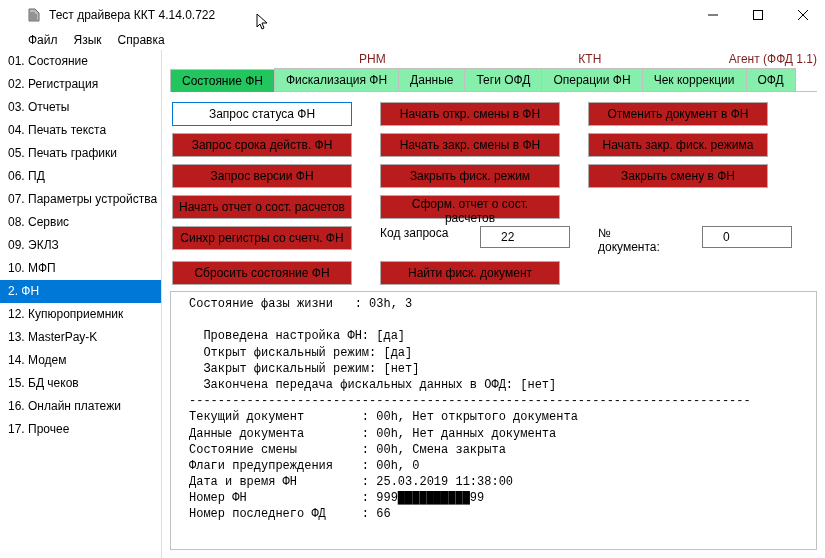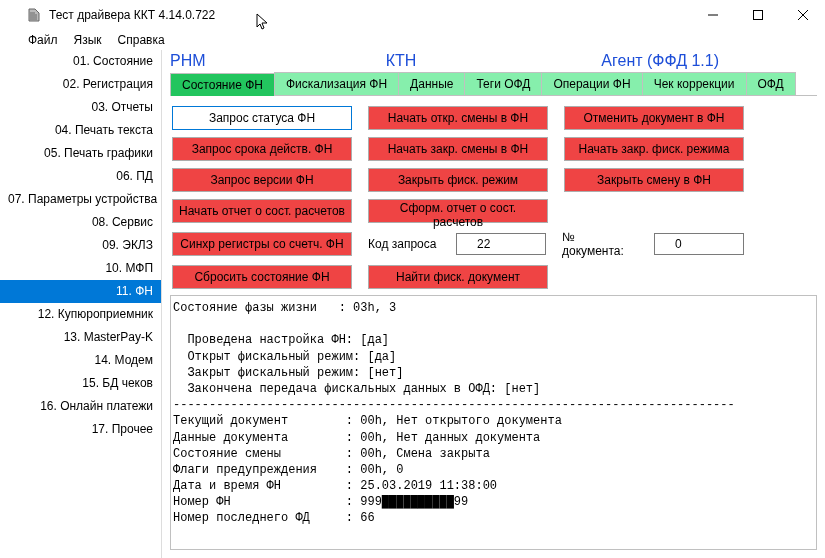--- a/index.html
+++ b/index.html
@@ -15,44 +15,44 @@
   .win-controls { display: flex; height: 100%; }
   .win-btn { width: 45px; height: 30px; display: flex;
     align-items: center; justify-content: center; }
   .menubar { height: 20px; display: flex; align-items: center;
     padding: 0 20px; font-size: 12px; }
   .menu-item { padding: 2px 8px; }
   .client { display: flex; height: 508px; width: 825px; }
   .sidebar { width: 162px; background: #fff;
     border-right: 1px solid #ddd; }
   .side-item { height: 23px; padding: 4px 8px 0; font-size: 12px;
-    white-space: nowrap; cursor: default; text-align: right; }
+    white-space: nowrap; cursor: default; }
   .side-item.active { background: #0078d7; color: #fff; }
   .main { flex: 1 1 auto; display: flex; flex-direction: column;
     padding: 0 8px 8px; }
   .tab-groups { display: flex; gap: 0; margin-top: 2px; }
-  .tab-group-label { flex: 1 1 0; text-align: left; font-size: 16px;
-    color: #1d4ed8; padding-bottom: 2px; }
+  .tab-group-label { flex: 1 1 0; text-align: right; font-size: 12px;
+    color: #7f1d1d; padding-bottom: 2px; }
   .tabs { display: flex; border-bottom: 1px solid #c0c0c0;
     font-size: 12px; }
   .tab { padding: 4px 11px 4px; border: 1px solid #c0c0c0;
     border-bottom: none; margin-right: -1px; background: #86efac;
     cursor: default; white-space: nowrap; }
   .tab.active { background: #22c55e; position: relative; top: 1px; }
   .controls { padding: 10px 2px 6px; display: flex;
     flex-direction: column; gap: 7px; }
-  .row { display: flex; gap: 16px; align-items: center; }
+  .row { display: flex; gap: 28px; }
   .btn { width: 180px; height: 24px; border: 1px solid #adadad;
-    background: #ef4444; font-family: inherit; font-size: 12px;
+    background: #b91c1c; font-family: inherit; font-size: 12px;
     cursor: default; text-align: center; }
   .btn.primary { border-color: #0078d7; background:#fff; }
   .field-label { font-size: 12px; display: inline-block; }
   .field-input { height: 22px; border: 1px solid #7a7a7a;
     padding: 2px 20px; font-family: inherit; font-size: 12px; }
-  .output { flex: 1 1 auto; border: 1px solid #c0c0c0; padding: 4px 2px;
+  .output { flex: 1 1 auto; border: 1px solid #c0c0c0; padding: 4px 18px;
     font-family: Consolas, "Courier New", monospace; font-size: 12px;
     white-space: pre; overflow-y: scroll; line-height: 1.35; }
   .cursor-arrow { position: absolute; left: 256px; top: 13px;
     width: 16px; height: 20px; pointer-events: none; }
 </style>
 </head>
 <body>
 
 <div class="titlebar">
   <span class="icon">
@@ -99,21 +99,21 @@
       <div class="side-item">01. Состояние</div>
       <div class="side-item">02. Регистрация</div>
       <div class="side-item">03. Отчеты</div>
       <div class="side-item">04. Печать текста</div>
       <div class="side-item">05. Печать графики</div>
       <div class="side-item">06. ПД</div>
       <div class="side-item">07. Параметры устройства</div>
       <div class="side-item">08. Сервис</div>
       <div class="side-item">09. ЭКЛЗ</div>
       <div class="side-item">10. МФП</div>
-      <div class="side-item active">11. ФН</div>
+      <div class="side-item active">2. ФН</div>
       <div class="side-item">12. Купюроприемник</div>
       <div class="side-item">13. MasterPay-K</div>
       <div class="side-item">14. Модем</div>
       <div class="side-item">15. БД чеков</div>
       <div class="side-item">16. Онлайн платежи</div>
       <div class="side-item">17. Прочее</div>
     </div>
 
   <div class="main">
     <div class="tab-groups">

